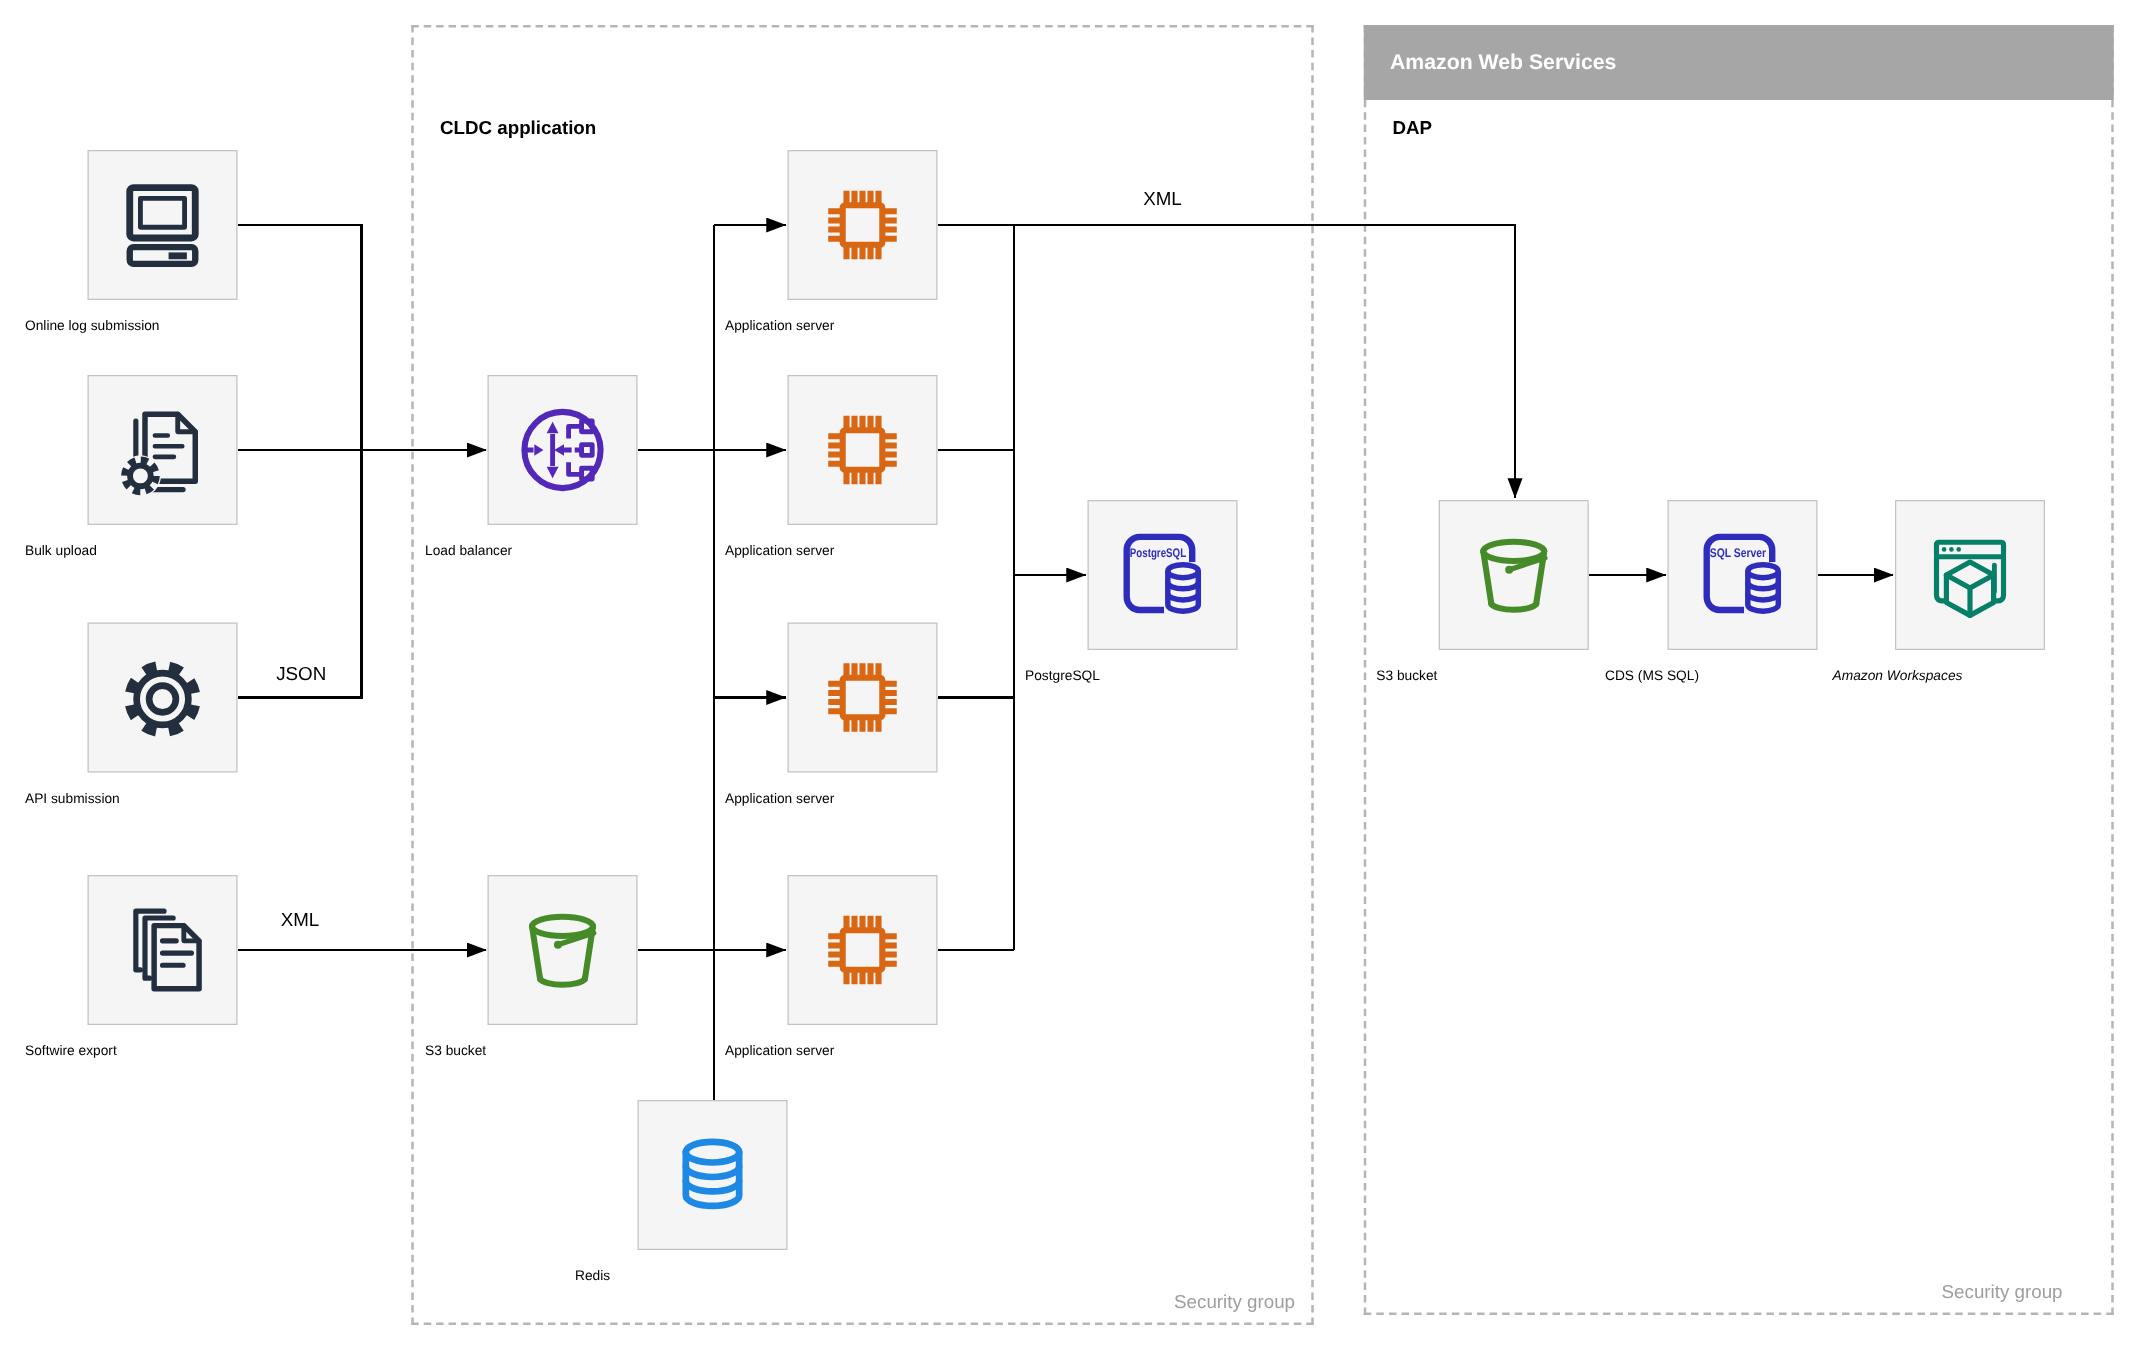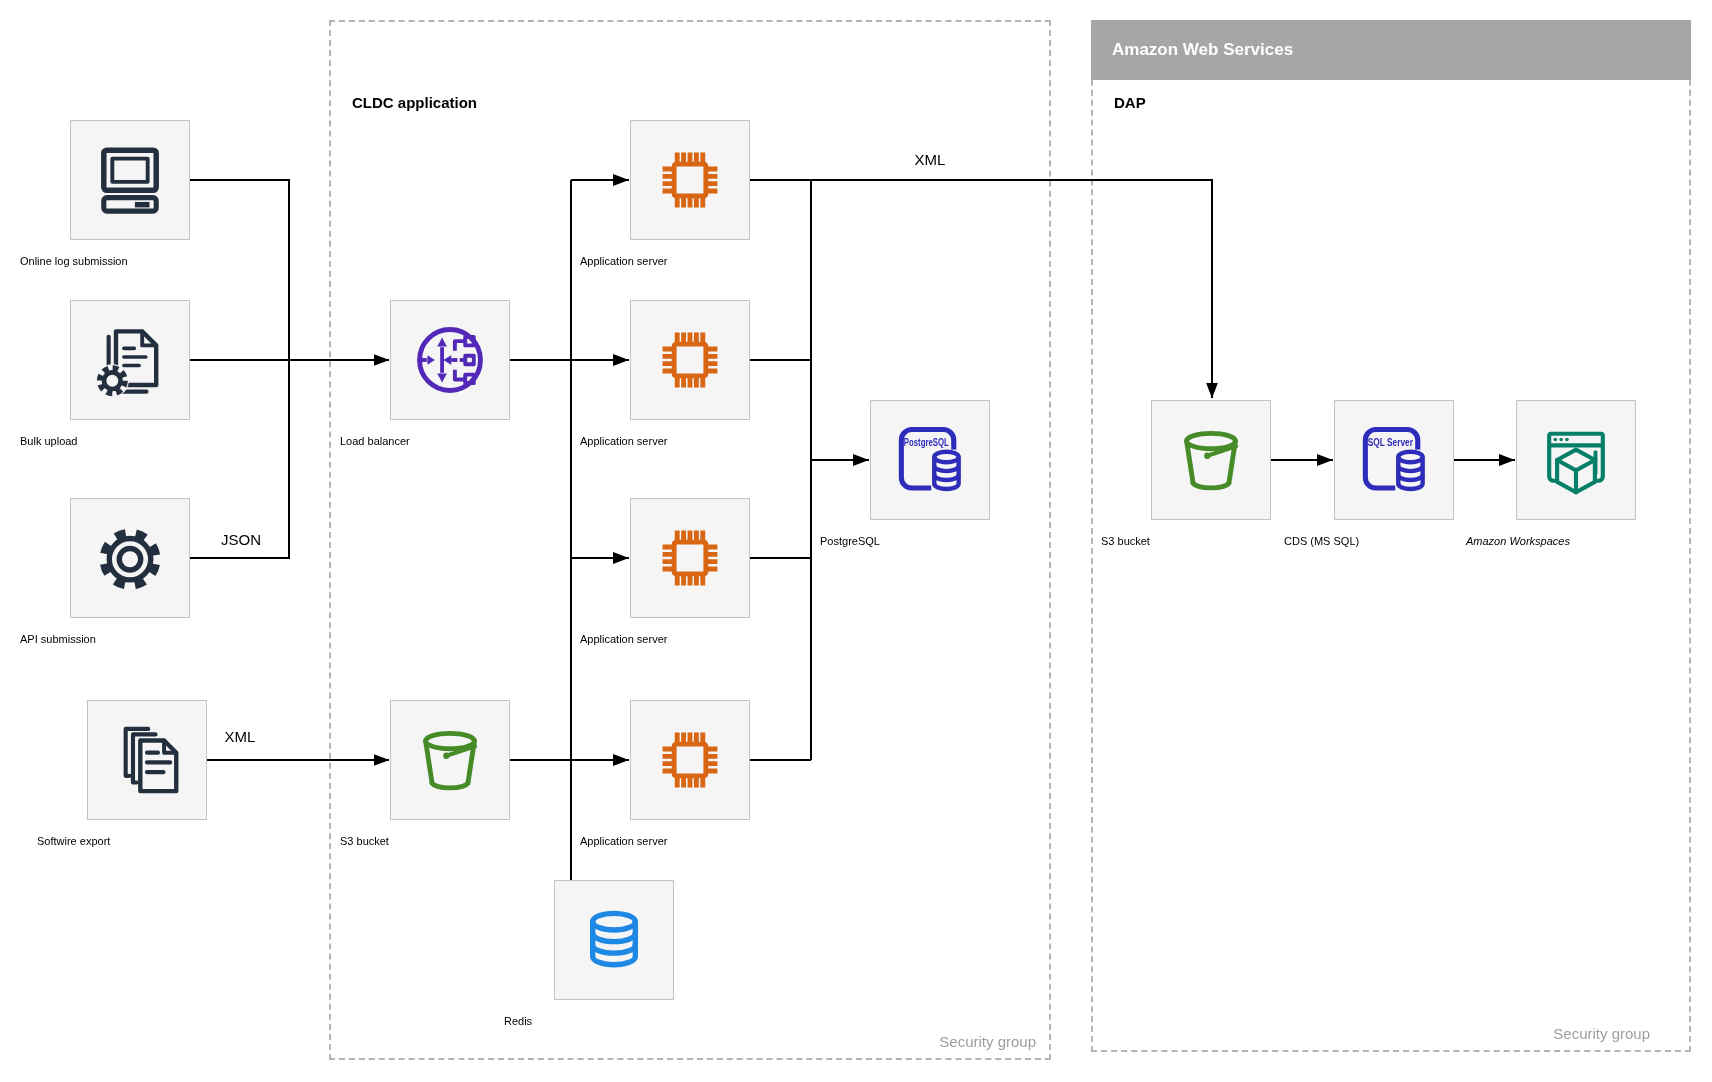--- a/index.html
+++ b/index.html
@@ -218,21 +218,21 @@
 
   <div class="node" id="n2" style="color: rgb(35, 47, 62);">
     <div class="nbox">
       <svg class="icon" viewBox="0 0 64 64">
           <use href="#sym-gear"></use>
         </svg>
     </div>
     <div class="nlabel">API submission</div>
   </div>
 
-  <div class="node" id="n3" style="color: rgb(35, 47, 62); margin-left: 17px;">
+  <div class="node" id="n3" style="color: rgb(35, 47, 62);">
     <div class="nbox">
       <svg class="icon" viewBox="0 0 64 64">
           <use href="#sym-docs"></use>
         </svg>
     </div>
     <div class="nlabel">Softwire export</div>
   </div>
 
   <div class="node" id="n4" style="color: rgb(83, 40, 184);">
     <div class="nbox">
@@ -281,21 +281,21 @@
 
   <div class="node" id="n9" style="color: rgb(216, 102, 19);">
     <div class="nbox">
       <svg class="icon" viewBox="0 0 64 64">
           <use href="#sym-chip"></use>
         </svg>
     </div>
     <div class="nlabel">Application server</div>
   </div>
 
-  <div class="node" id="n10" style="color: rgb(30, 136, 229); margin-left: 44px;">
+  <div class="node" id="n10" style="color: rgb(30, 136, 229);">
     <div class="nbox">
       <svg class="icon" viewBox="0 0 64 64">
           <use href="#sym-cyl"></use>
         </svg>
     </div>
     <div class="nlabel">Redis</div>
   </div>
 
   <div class="node" id="n11" style="color: rgb(46, 44, 186); padding-left: 27px;">
     <div class="nbox">

